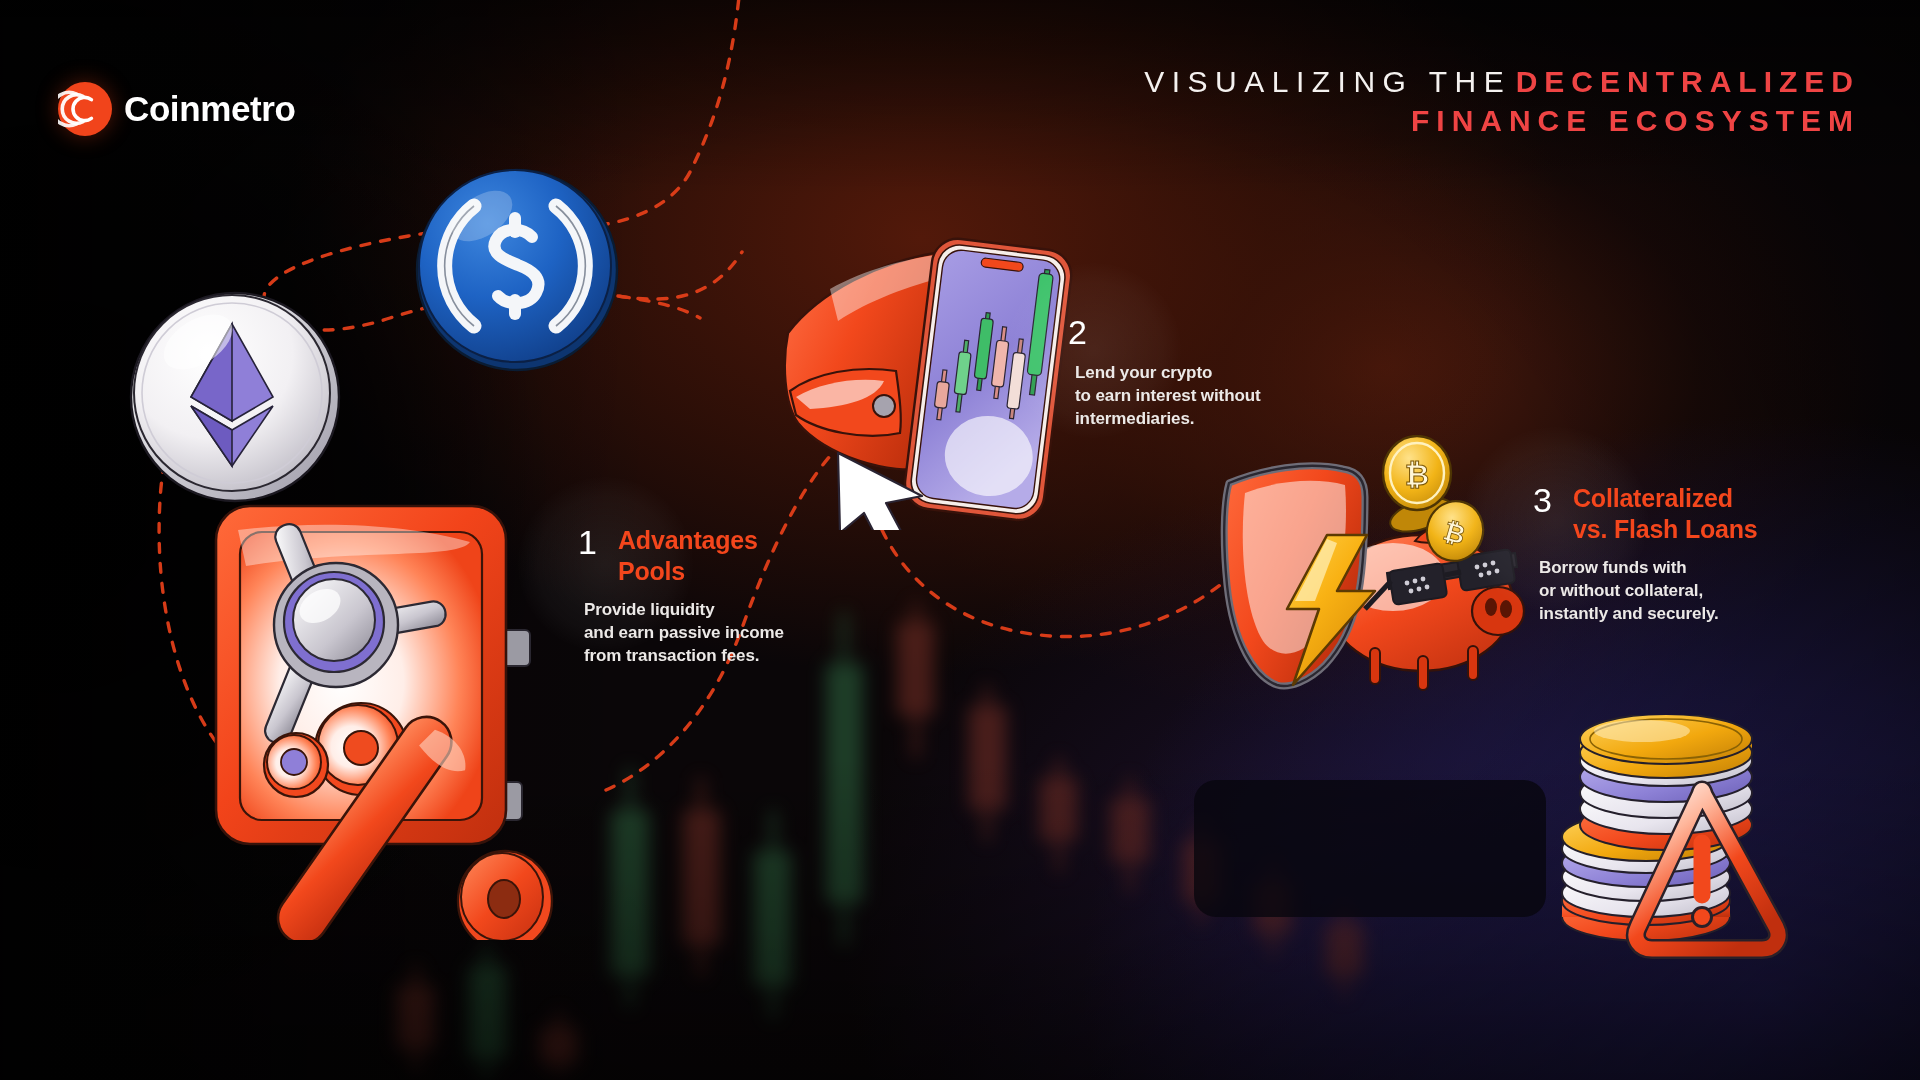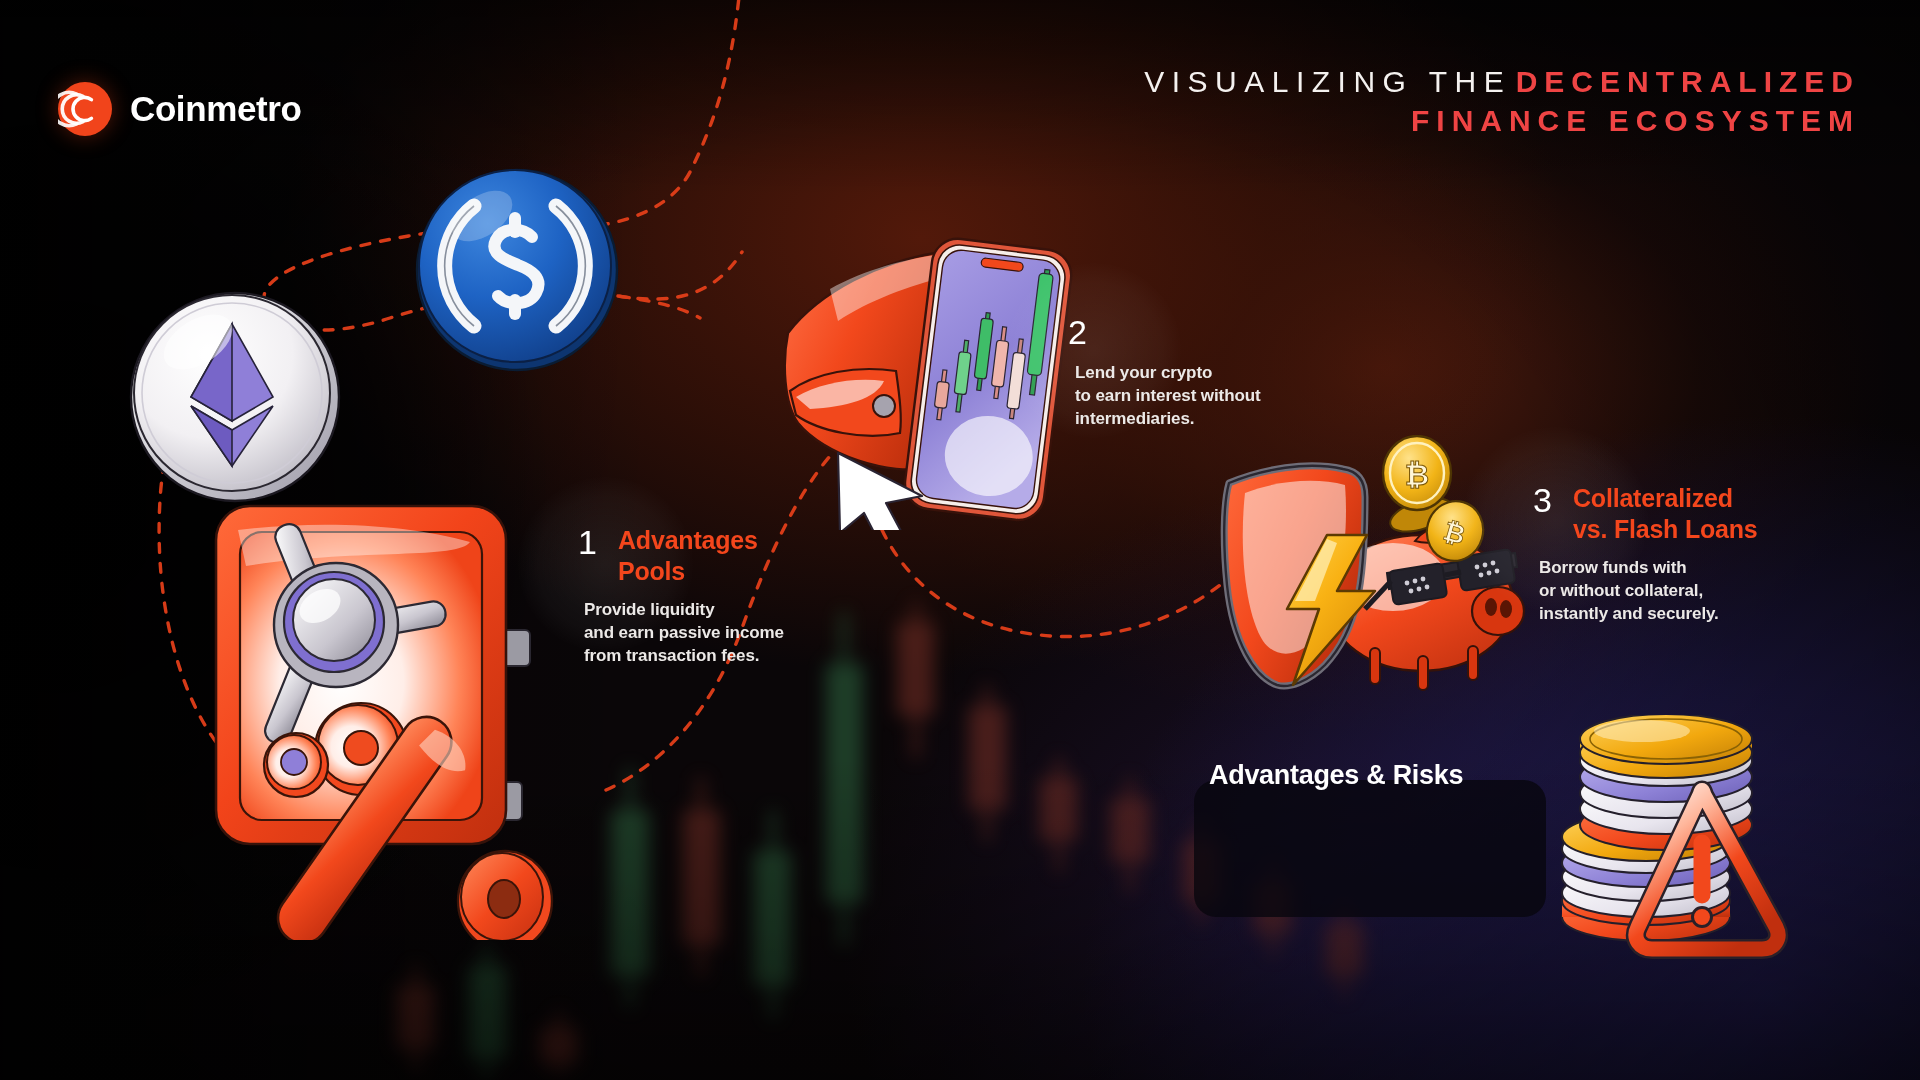--- a/index.html
+++ b/index.html
@@ -48,21 +48,21 @@
   .bgc { position:absolute; bottom:0; }
   .bgc .wick { position:absolute; left:50%; transform:translateX(-50%); width:7px; }
   .bgc .body { position:absolute; left:0; width:100%; border-radius:3px; }
 
   
   #connectors { position:absolute; inset:0; pointer-events:none; }
 
   
   #logo {
     position:absolute; left:58px; top:82px;
-    display:flex; align-items:center; gap:18px;
+    display:flex; align-items:center; gap:12px;
   }
   #logo-mark {
     width:54px; height:54px; border-radius:50%;
     background:#f1441b; position:relative; flex:none;
     box-shadow:0 0 22px rgba(241,68,27,0.35);
   }
   #logo-mark svg { position:absolute; left:0; top:0; }
   #logo-text {
     color:#fff; font-size:35px; font-weight:700; letter-spacing:-0.4px;
   }
@@ -618,14 +618,13 @@
   </div>
   <div class="step-body" style="margin-left:6px;">
     <div>Borrow funds with</div>
     <div>or without collateral,</div>
     <div>instantly and securely.</div>
   </div>
 </div>
 
 <div id="adv">
   <div id="adv-panel"></div>
-  <div id="adv-title">Advantages &amp; Risks</div>
 </div>
 
 </body></html>

